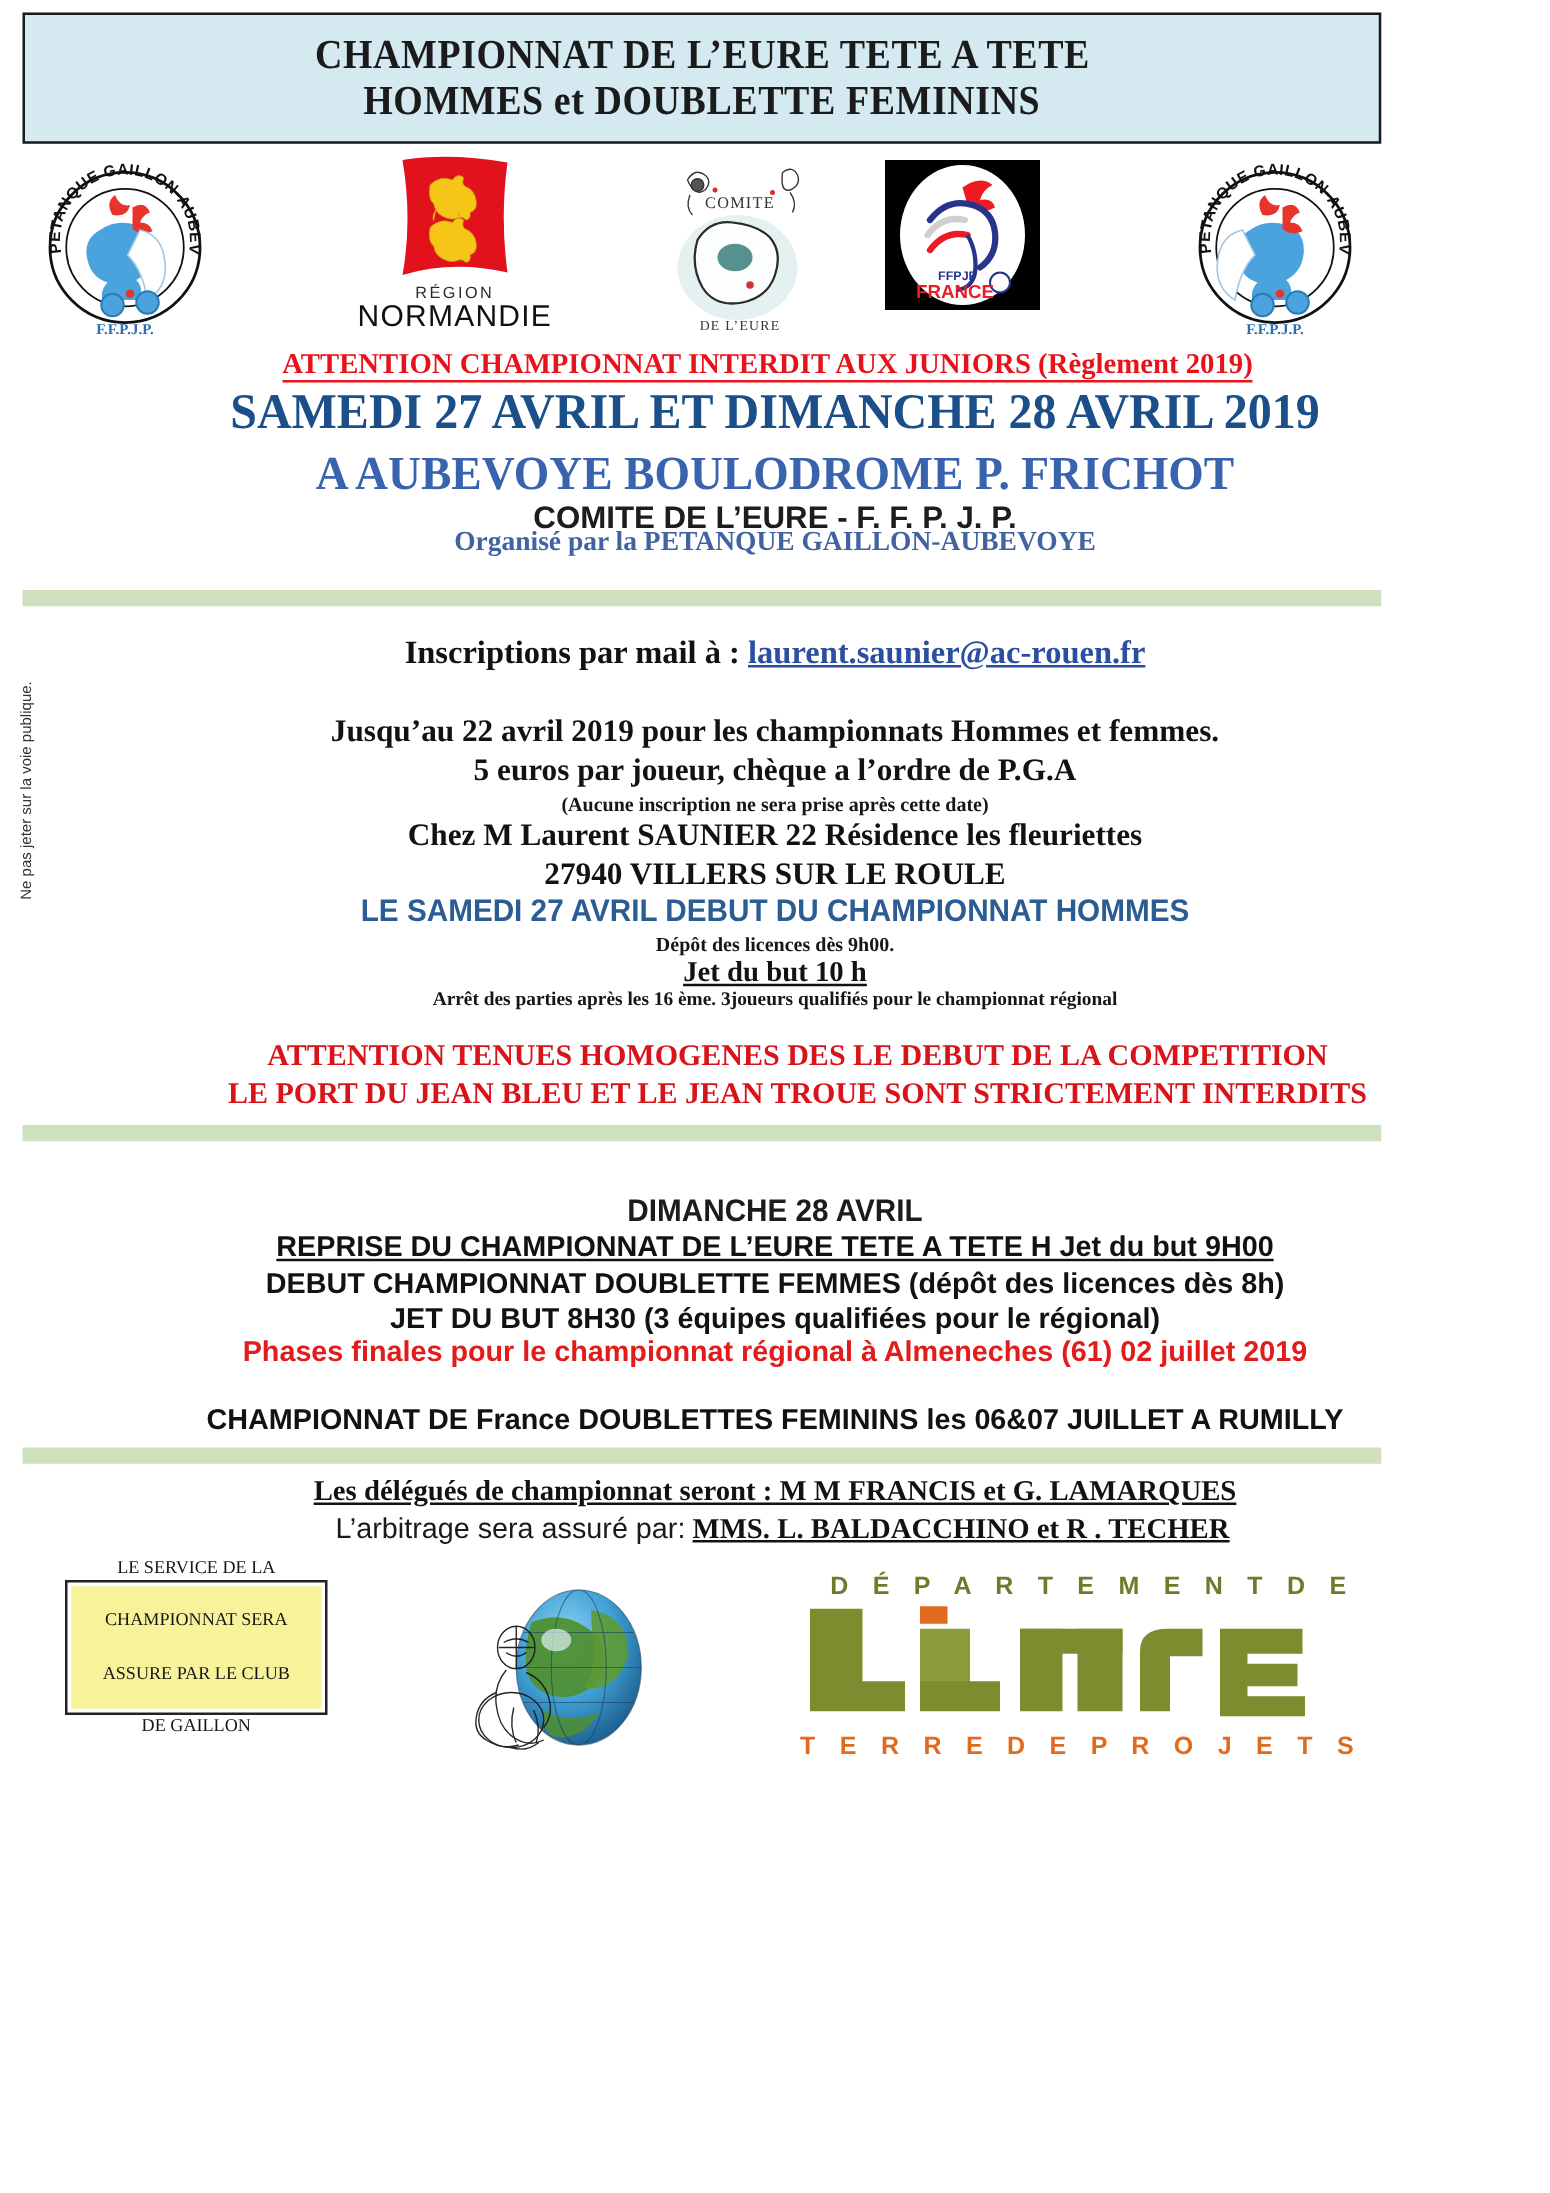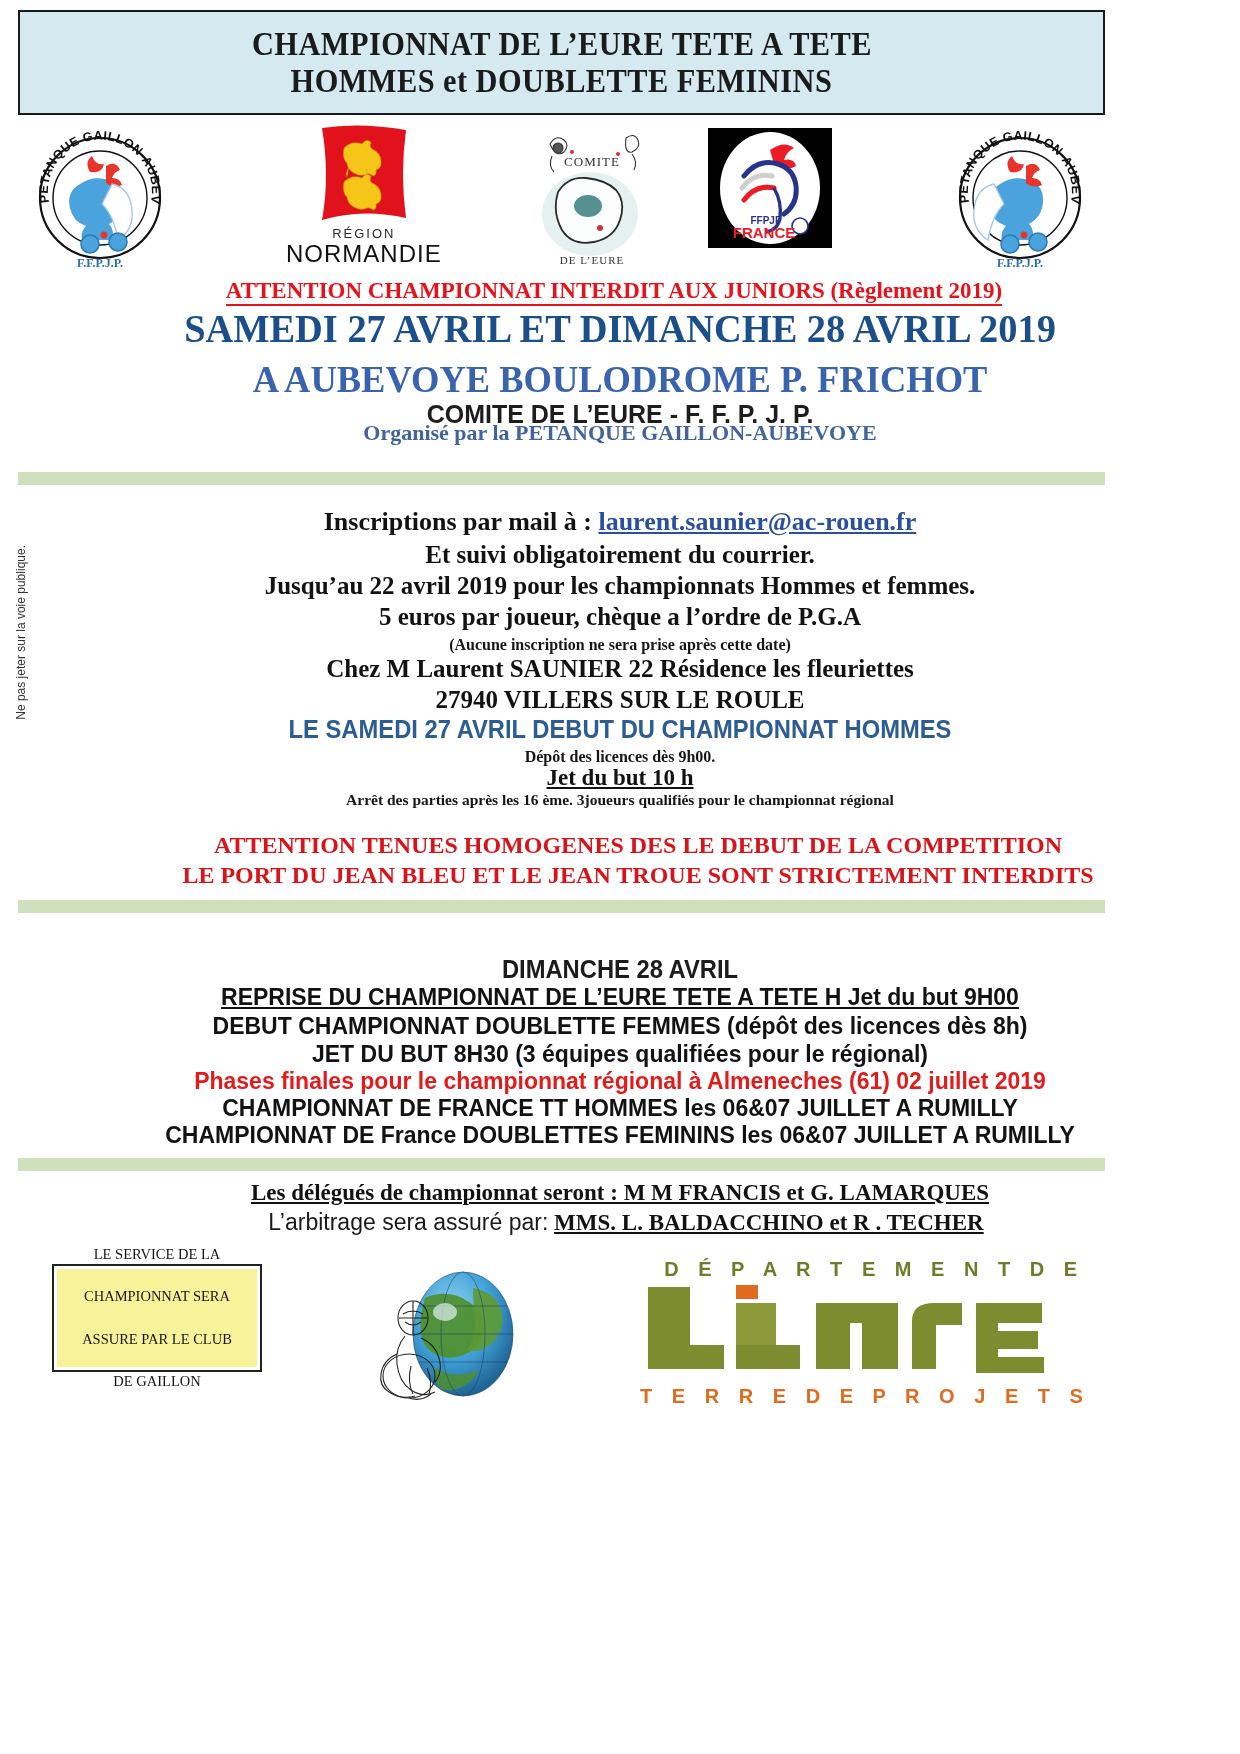--- a/index.html
+++ b/index.html
@@ -376,21 +376,20 @@
   <div class="organise-line">Organisé par la PETANQUE GAILLON-AUBEVOYE</div>
 
   <div class="green-bar" style="top:472px;"></div>
 
   <div class="side-text">Ne pas jeter sur la voie publique.</div>
 
   <div class="ctr bold-blk" style="top:507px; font-size:26px;">
     <span>Inscriptions par mail à :</span>
     <span class="mail-link">laurent.saunier@ac-rouen.fr</span>
   </div>
-  <div class="ctr bold-blk" style="top:541px; font-size:25px;">Et suivi obligatoirement du courrier.</div>
   <div class="ctr bold-blk" style="top:572px; font-size:25px;">Jusqu’au 22 avril 2019 pour les championnats Hommes et femmes.</div>
   <div class="ctr bold-blk" style="top:603px; font-size:25px;">5 euros par joueur, chèque a l’ordre de P.G.A</div>
   <div class="ctr small-note" style="top:636px;">(Aucune inscription ne sera prise après cette date)</div>
   <div class="ctr bold-blk" style="top:655px; font-size:25px;">Chez M Laurent SAUNIER 22 Résidence les fleuriettes</div>
   <div class="ctr bold-blk" style="top:686px; font-size:25px;">27940 VILLERS SUR LE ROULE</div>
 
   <div class="ctr blue-hd" style="top:715px; font-size:25px;">LE SAMEDI 27 AVRIL DEBUT DU CHAMPIONNAT HOMMES</div>
   <div class="ctr small-note" style="top:748px;">Dépôt des licences dès 9h00.</div>
   <div class="ctr" style="top:765px;">
     <span class="bold-blk u" style="font-size:23px;">Jet du but 10 h</span>
@@ -402,21 +401,20 @@
 
   <div class="green-bar" style="top:900px;"></div>
 
   <div class="ctr blue-hd" style="top:955px; font-size:25px; color:#1c1c1c;">DIMANCHE 28 AVRIL</div>
   <div class="ctr" style="top:984px;">
     <span class="bold-blk u" style="font-size:23px; font-family:'Liberation Sans',sans-serif;">REPRISE DU CHAMPIONNAT DE L’EURE TETE A TETE H Jet du but 9H00</span>
   </div>
   <div class="ctr bold-blk" style="top:1013px; font-size:23px; font-family:'Liberation Sans',sans-serif;">DEBUT CHAMPIONNAT DOUBLETTE FEMMES (dépôt des licences dès 8h)</div>
   <div class="ctr bold-blk" style="top:1041px; font-size:23px; font-family:'Liberation Sans',sans-serif;">JET DU BUT 8H30 (3 équipes qualifiées pour le régional)</div>
   <div class="ctr" style="top:1068px; font-size:23px; font-family:'Liberation Sans',sans-serif; font-weight:bold; color:#e21b1b;">Phases finales pour le championnat régional à Almeneches (61) 02 juillet 2019</div>
-  <div class="ctr bold-blk" style="top:1095px; font-size:23px; font-family:'Liberation Sans',sans-serif;">CHAMPIONNAT DE FRANCE TT HOMMES les 06&amp;07 JUILLET A RUMILLY</div>
   <div class="ctr bold-blk" style="top:1122px; font-size:23px; font-family:'Liberation Sans',sans-serif;">CHAMPIONNAT DE France DOUBLETTES FEMININS les 06&amp;07 JUILLET A RUMILLY</div>
 
   <div class="green-bar" style="top:1158px;"></div>
 
   <div class="ctr" style="top:1180px;">
     <span class="bold-blk u" style="font-size:23px;">Les délégués de championnat seront : M M FRANCIS et G. LAMARQUES</span>
   </div>
   <div class="ctr" style="top:1209px; font-size:23px;padding-left:12px;">
     <span style="font-family:'Liberation Sans',sans-serif; color:#1a1a1a;">L’arbitrage sera assuré par:</span>
     <span class="bold-blk u">MMS. L. BALDACCHINO et R . TECHER</span>

